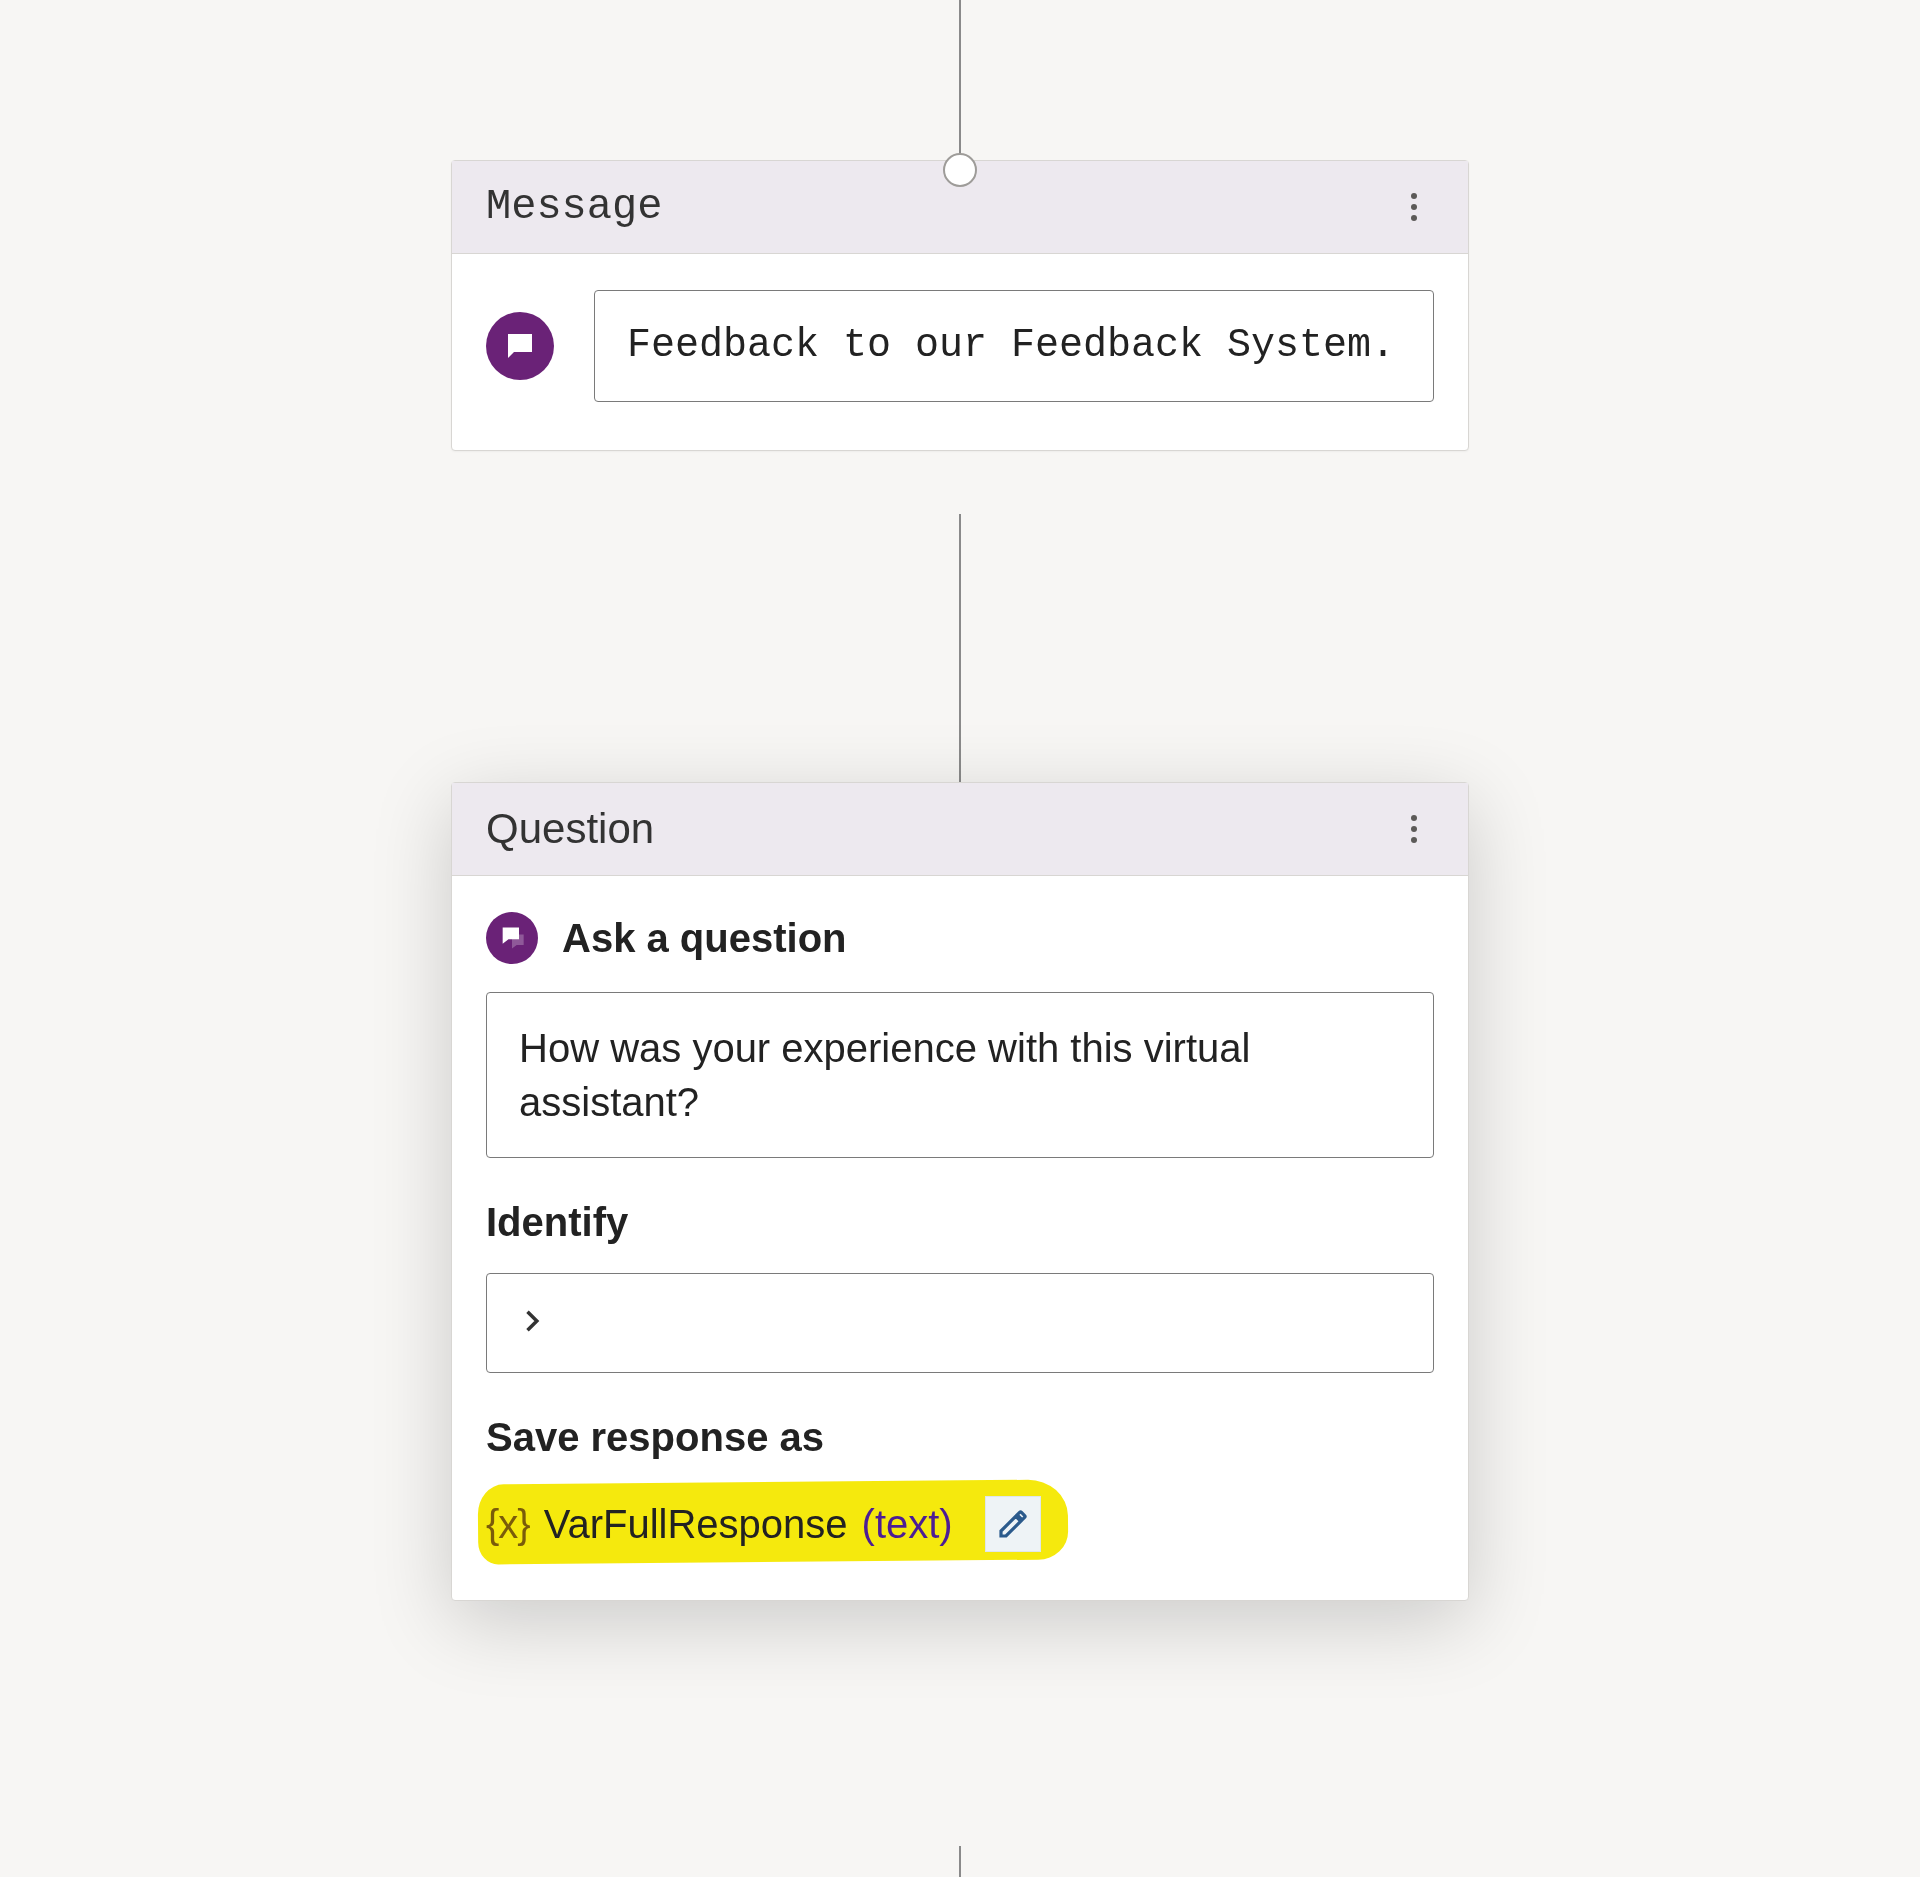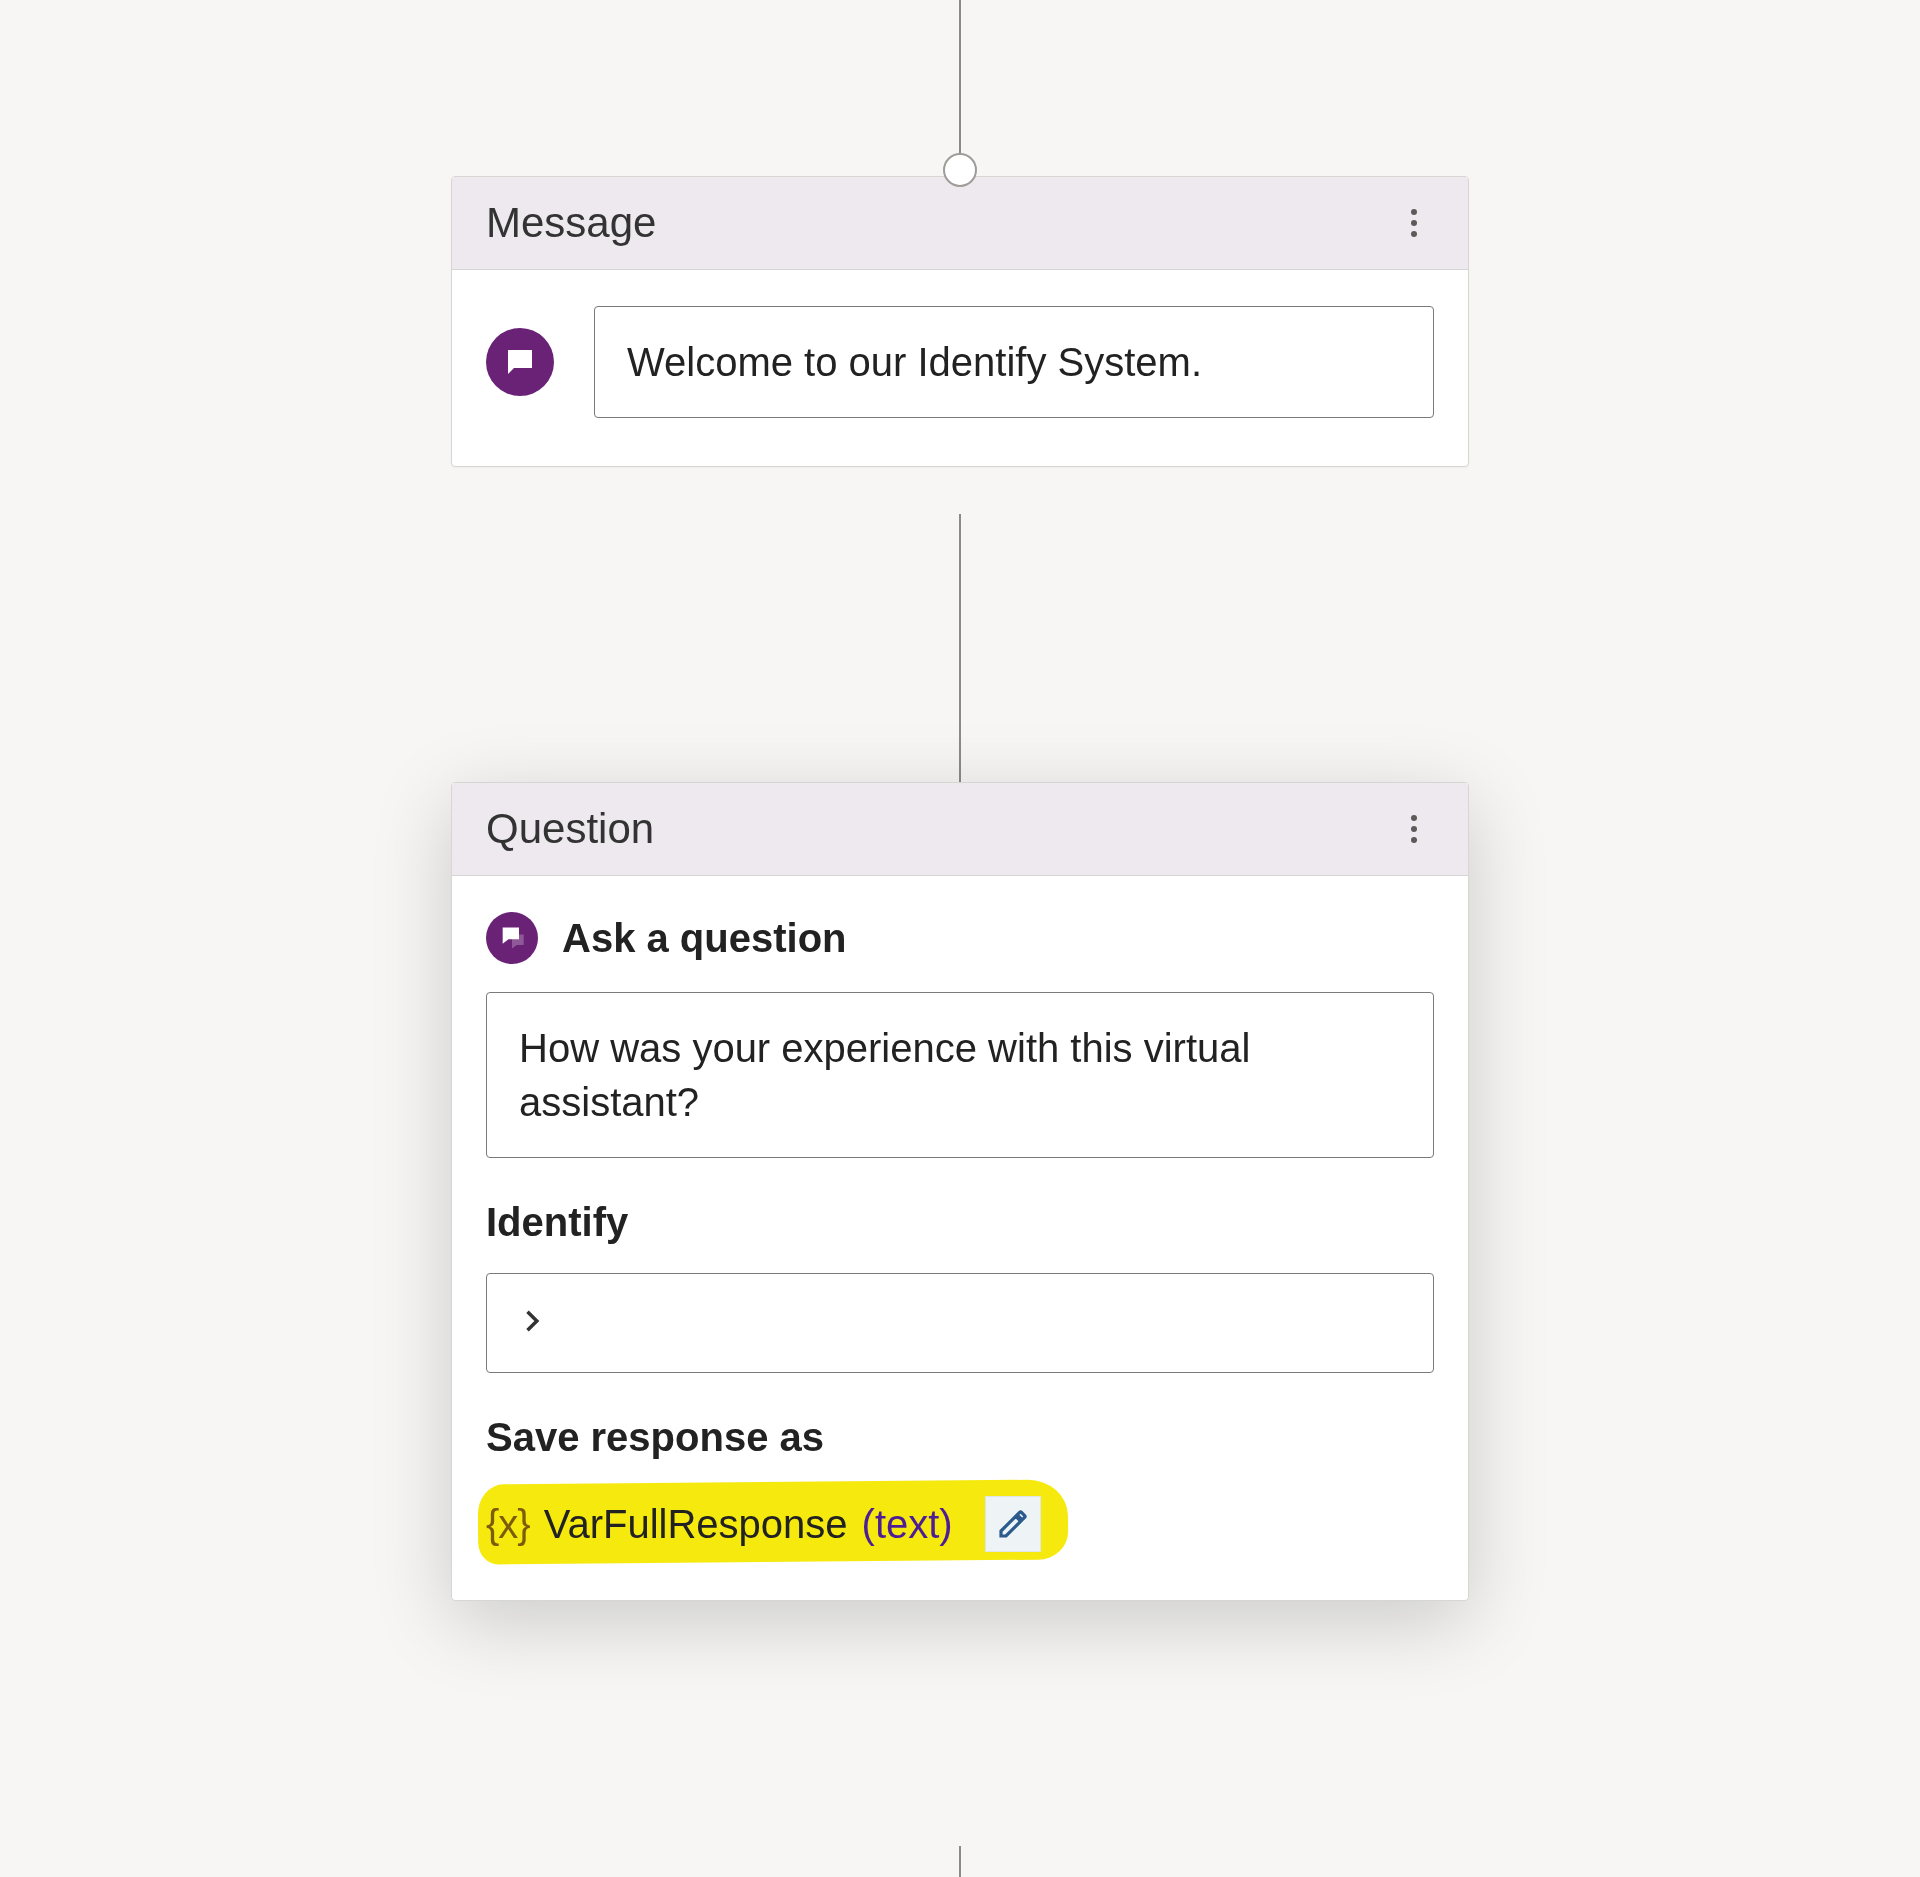--- a/index.html
+++ b/index.html
@@ -50,21 +50,21 @@
     position: absolute;
     left: 50%;
     transform: translateX(-50%);
     width: 1018px;
     background: #fff;
     border: 1px solid #d8d6d3;
     border-radius: 4px;
     overflow: visible;
     box-shadow: 0 1px 2px rgba(0,0,0,0.04);
   }
-  .card.msg { top: 176px; }
+  .card.msg { top: 160px; font-family: Liberation Mono, monospace; }
   .card.q   { top: 782px; box-shadow: 0 20px 80px rgba(0,0,0,0.18); z-index: 5; }
 
   .card-header {
     display: flex;
     align-items: center;
     justify-content: space-between;
     padding: 22px 34px;
     background: #ede9ef;
     border-bottom: 1px solid #d8d6d3;
   }
@@ -227,21 +227,21 @@
           <span></span>
       </div>
     </div>
     <div class="card-body">
       <div class="msg-row">
         <div class="round-icon">
           <svg width="36" height="36" viewBox="0 0 24 24">
               <path d="M4 4h16v12H8l-4 4V4z"></path>
             </svg>
         </div>
-        <div class="text-box">Welcome to our Identify System.</div>
+        <div class="text-box">Feedback to our Feedback System.</div>
       </div>
     </div>
   </div>
 
   <div class="card q">
     <div class="card-header">
       <div class="card-title">Question</div>
       <div class="kebab">
         <span></span>
           <span></span>

